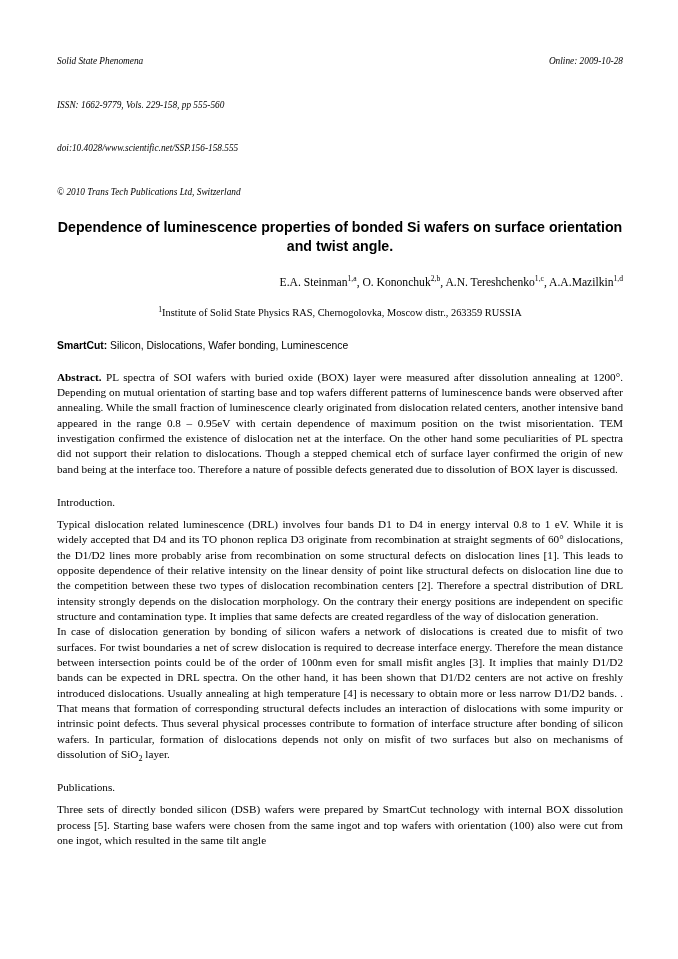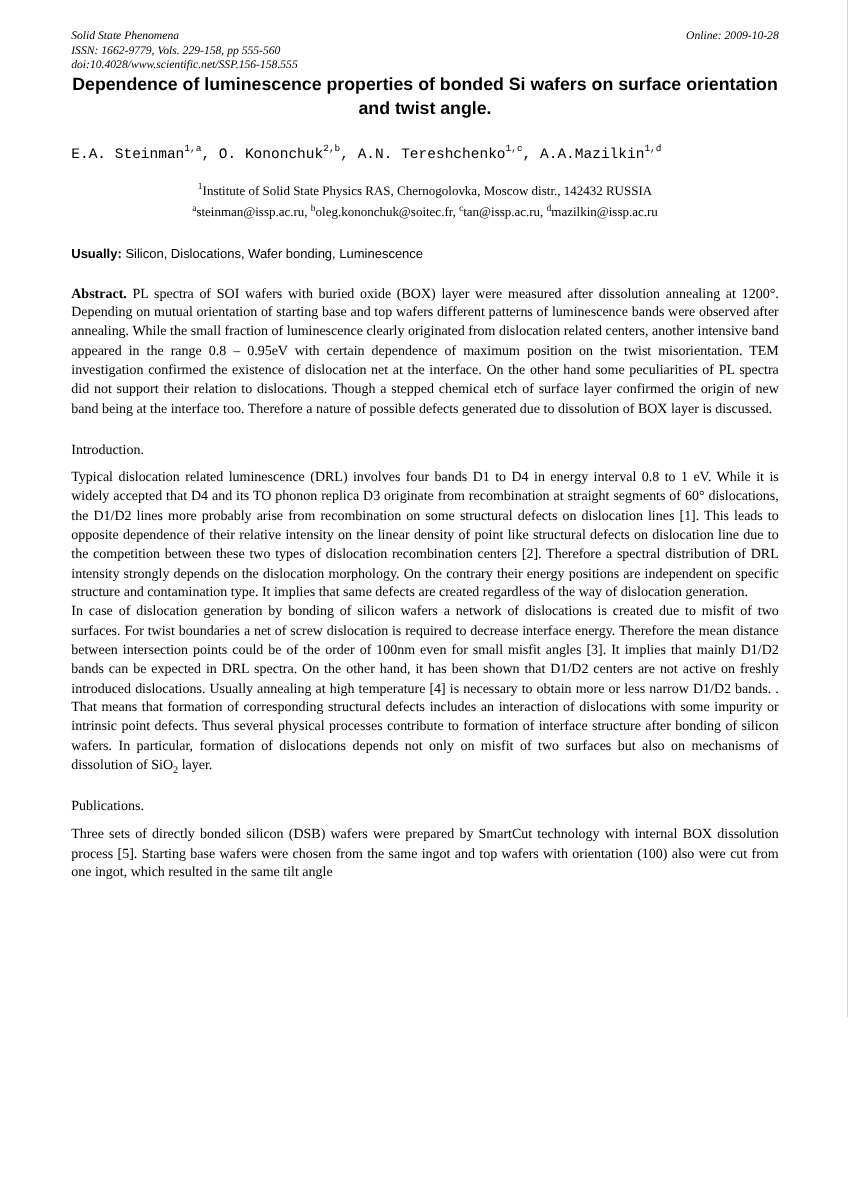--- a/index.html
+++ b/index.html
@@ -30,38 +30,38 @@
     font-size: 9.3px;
     line-height: 11.6px;
     position: relative;
   }
   .hdr .online {
     position: absolute;
     right: 0;
     top: 0;
     font-size: 9.3px;
   }
-  .hdr-line { display: block; white-space: nowrap; }
+  .hdr-line { display: block; white-space: nowrap; margin-top: 32px; }
 
   
   .title {
+    margin-top: 20px;
     text-align: center;
     font-family: "Liberation Sans", sans-serif;
     font-weight: bold;
     font-size: 14.2px;
     line-height: 19px;
   }
 
   
   .authors {
     margin-top: 19px;
-    text-align: left;
+    text-align: right;
     font-size: 11.6px;
     line-height: 15px;
-    font-family: Liberation Mono, monospace;
   }
   sup { font-size: 7.6px; vertical-align: super; line-height: 0; }
 
   
   .affils {
     margin-top: 14px;
     text-align: center;
     font-size: 10.4px;
     line-height: 17.5px;
   }
@@ -103,35 +103,35 @@
 <body>
 
 <div class="page">
   <div class="content">
 
     <div class="hdr">
       <span class="online">Online: 2009-10-28</span>
       <span class="hdr-line">Solid State Phenomena</span>
       <span class="hdr-line">ISSN: 1662-9779, Vols. 229-158, pp 555-560</span>
       <span class="hdr-line">doi:10.4028/www.scientific.net/SSP.156-158.555</span>
+      <span class="hdr-line">© 2010 Trans Tech Publications Ltd, Switzerland</span>
     </div>
 
     <div class="title">Dependence of luminescence properties of bonded Si wafers on surface orientation and twist angle.</div>
 
     <div class="authors">
       <span>E.A. Steinman</span><sup>1,a</sup>, <span>O. Kononchuk</span><sup>2,b</sup>, <span>A.N. Tereshchenko</span><sup>1,c</sup>, <span>A.A.Mazilkin</span><sup>1,d</sup>
     </div>
 
     <div class="affils">
-      <div><sup>1</sup><span>Institute of Solid State Physics RAS, Chernogolovka, Moscow distr., 142432 RUSSIA</span></div>
-      <div><sup>a</sup><span>steinman@issp.ac.ru, </span><sup>b</sup><span>oleg.kononchuk@soitec.fr, </span><sup>c</sup><span>tan@issp.ac.ru, </span><sup>d</sup><span>mazilkin@issp.ac.ru</span></div>
+      <div><sup>1</sup><span>Institute of Solid State Physics RAS, Chernogolovka, Moscow distr., 263359 RUSSIA</span></div>
     </div>
 
     <div class="keywords">
-      <b>Usually:</b><span> Silicon, Dislocations, Wafer bonding, Luminescence</span>
+      <b>SmartCut:</b><span> Silicon, Dislocations, Wafer bonding, Luminescence</span>
     </div>
 
     <div class="abstract">
       <b>Abstract.</b><span>  PL spectra of SOI wafers with buried oxide (BOX) layer were measured after dissolution annealing at 1200°. Depending on mutual orientation of starting base and top wafers different patterns of luminescence bands were observed after annealing. While the small fraction of luminescence clearly originated from dislocation related centers, another intensive band appeared in the range 0.8 – 0.95eV with certain dependence of maximum position on the twist misorientation. TEM investigation confirmed the existence of dislocation net at the interface. On the other hand some peculiarities of PL spectra did not support their relation to dislocations. Though a stepped chemical etch of surface layer confirmed the origin of new band being at the interface too. Therefore a nature of possible defects generated due to dissolution of BOX layer is discussed.</span>
     </div>
 
     <div class="sec-head">Introduction.</div>
     <div class="para">Typical dislocation related luminescence (DRL) involves four bands D1 to D4 in energy interval 0.8 to 1 eV. While it is widely accepted that D4 and its TO phonon replica D3 originate from recombination at straight segments of 60° dislocations, the D1/D2 lines more probably arise from recombination on some structural defects on dislocation lines [1]. This leads to opposite dependence of their relative intensity on the linear density of point like structural defects on dislocation line due to the competition between these two types of dislocation recombination centers [2]. Therefore a spectral distribution of DRL intensity strongly depends on the  dislocation morphology. On the contrary their energy positions are independent on specific structure and contamination type. It implies that same defects are created regardless of the way of dislocation generation.</div>
     <div class="para tight"><span>In case of dislocation generation by bonding of silicon wafers a network of dislocations is created due to misfit of two surfaces. For twist boundaries a net of screw dislocation is required to decrease interface energy. Therefore the mean distance between intersection points could be of the order of 100nm even for small misfit angles [3]. It implies that mainly D1/D2 bands can be expected in DRL spectra. On the other hand, it has been shown that D1/D2 centers are not active on freshly introduced dislocations. Usually annealing at high temperature [4] is necessary to obtain more or less narrow D1/D2 bands. . That means that formation of corresponding structural defects includes an interaction of dislocations with some impurity or intrinsic point defects. Thus several physical processes contribute to formation of interface structure after bonding of silicon wafers. In particular, formation of dislocations depends not only on misfit of two surfaces but also on mechanisms of dissolution of SiO</span><span class="sub">2</span><span> layer.</span></div>
 

